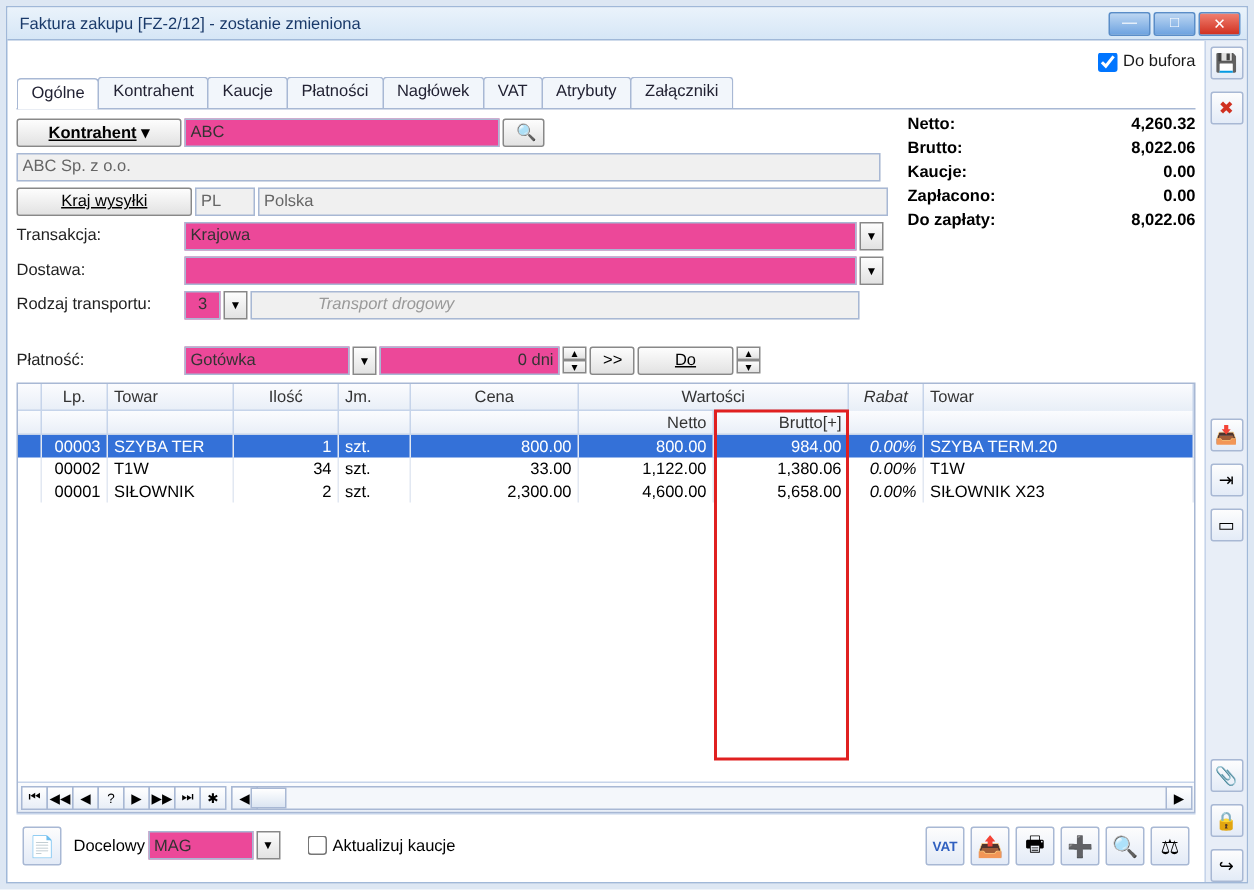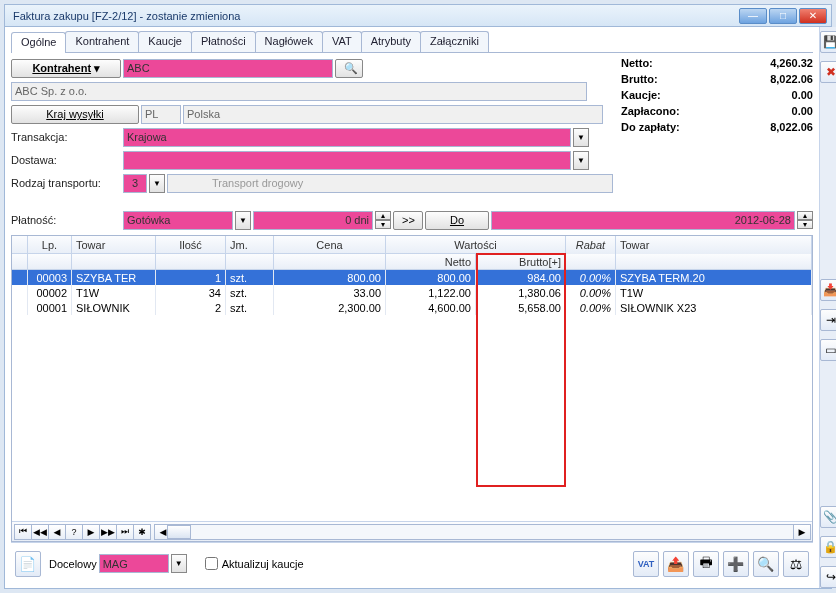--- a/index.html
+++ b/index.html
@@ -83,20 +83,26 @@
   <div class="titlebar">
     <span class="titlebar-text">Faktura zakupu [FZ-2/12]  - zostanie zmieniona</span>
     <div class="win-btn win-min">—</div>
     <div class="win-btn win-max">□</div>
     <div class="win-btn win-close">✕</div>
   </div>
 
   <div class="body-area">
     <div class="main-panel">
 
+      <div class="bufora-row">
+        <label>
+          <input type="checkbox" checked="" style="">
+          <span>Do bufora</span>
+        </label>
+      </div>
 
       <div class="tabs">
         <div class="tab active">Ogólne</div>
         <div class="tab">Kontrahent</div>
         <div class="tab">Kaucje</div>
         <div class="tab">Płatności</div>
         <div class="tab">Nagłówek</div>
         <div class="tab">VAT</div>
         <div class="tab">Atrybuty</div>
         <div class="tab">Załączniki</div>
@@ -106,39 +112,39 @@
         <div class="left-fields">
           <div class="field-row">
             <button class="btn" style="width:110px;font-weight:bold"><span class="btn-underline">Kontrahent</span> ▾</button>
             <input class="inp" style="width: 210px;" value="ABC">
             <button class="btn" style="width:28px">🔍</button>
           </div>
           <div class="field-row">
             <input class="inp ro" style="width: 576px;" value="ABC Sp. z o.o.">
           </div>
           <div class="field-row">
-            <button class="btn" style="width:128px"><span class="btn-underline">Kraj wysyłki</span></button>
+            <button class="btn" style="width:117px"><span class="btn-underline">Kraj wysyłki</span></button>
             <input class="inp ro" style="width: 40px;" value="PL">
             <input class="inp ro" style="width: 420px;" value="Polska">
           </div>
           <div class="field-row">
             <span class="lbl">Transakcja:</span>
             <input class="inp" style="width: 448px;" value="Krajowa">
             <span class="dd-arrow">▼</span>
           </div>
           <div class="field-row">
             <span class="lbl">Dostawa:</span>
             <input class="inp" style="width: 448px;" value="">
             <span class="dd-arrow">▼</span>
           </div>
           <div class="field-row">
             <span class="lbl">Rodzaj transportu:</span>
             <input class="inp" style="width: 24px; text-align: center;" value="3">
             <span class="dd-arrow">▼</span>
-            <input class="inp ro" style="width: 446px; color: rgb(153, 153, 153);  padding-left: 44px;" value="Transport drogowy">
+            <input class="inp ro" style="width: 406px; color: rgb(153, 153, 153); font-style: italic; padding-left: 44px;" value="Transport drogowy">
           </div>
         </div>
         <div class="right-totals">
           <div class="tot-row">
               <span class="k">Netto:</span>
               <span class="v">4,260.32</span>
             </div>
           <div class="tot-row">
               <span class="k">Brutto:</span>
               <span class="v">8,022.06</span>
@@ -162,21 +168,20 @@
         <span class="lbl" style="width:110px">Płatność:</span>
         <input class="inp" style="width: 110px;" value="Gotówka">
         <span class="dd-arrow">▼</span>
         <input class="inp" style="width: 120px; text-align: right;" value="0 dni">
         <div style="width:16px;display:flex;flex-direction:column">
           <span class="dd-arrow" style="height:9px">▴</span>
           <span class="dd-arrow" style="height:9px">▾</span>
         </div>
         <button class="btn" style="width:30px">&gt;&gt;</button>
         <button class="btn" style="width:64px"><span class="btn-underline">Do</span></button>
-        <input class="inp" style="flex: 1 1 0%; text-align: right;" value="2012-06-28">
         <div style="width:16px;display:flex;flex-direction:column">
           <span class="dd-arrow" style="height:9px">▴</span>
           <span class="dd-arrow" style="height:9px">▾</span>
         </div>
       </div>
 
       <div class="grid-wrap">
         <div class="grid-head">
           <div class="gh-row">
             <div class="gh-cell col-flag"></div>

